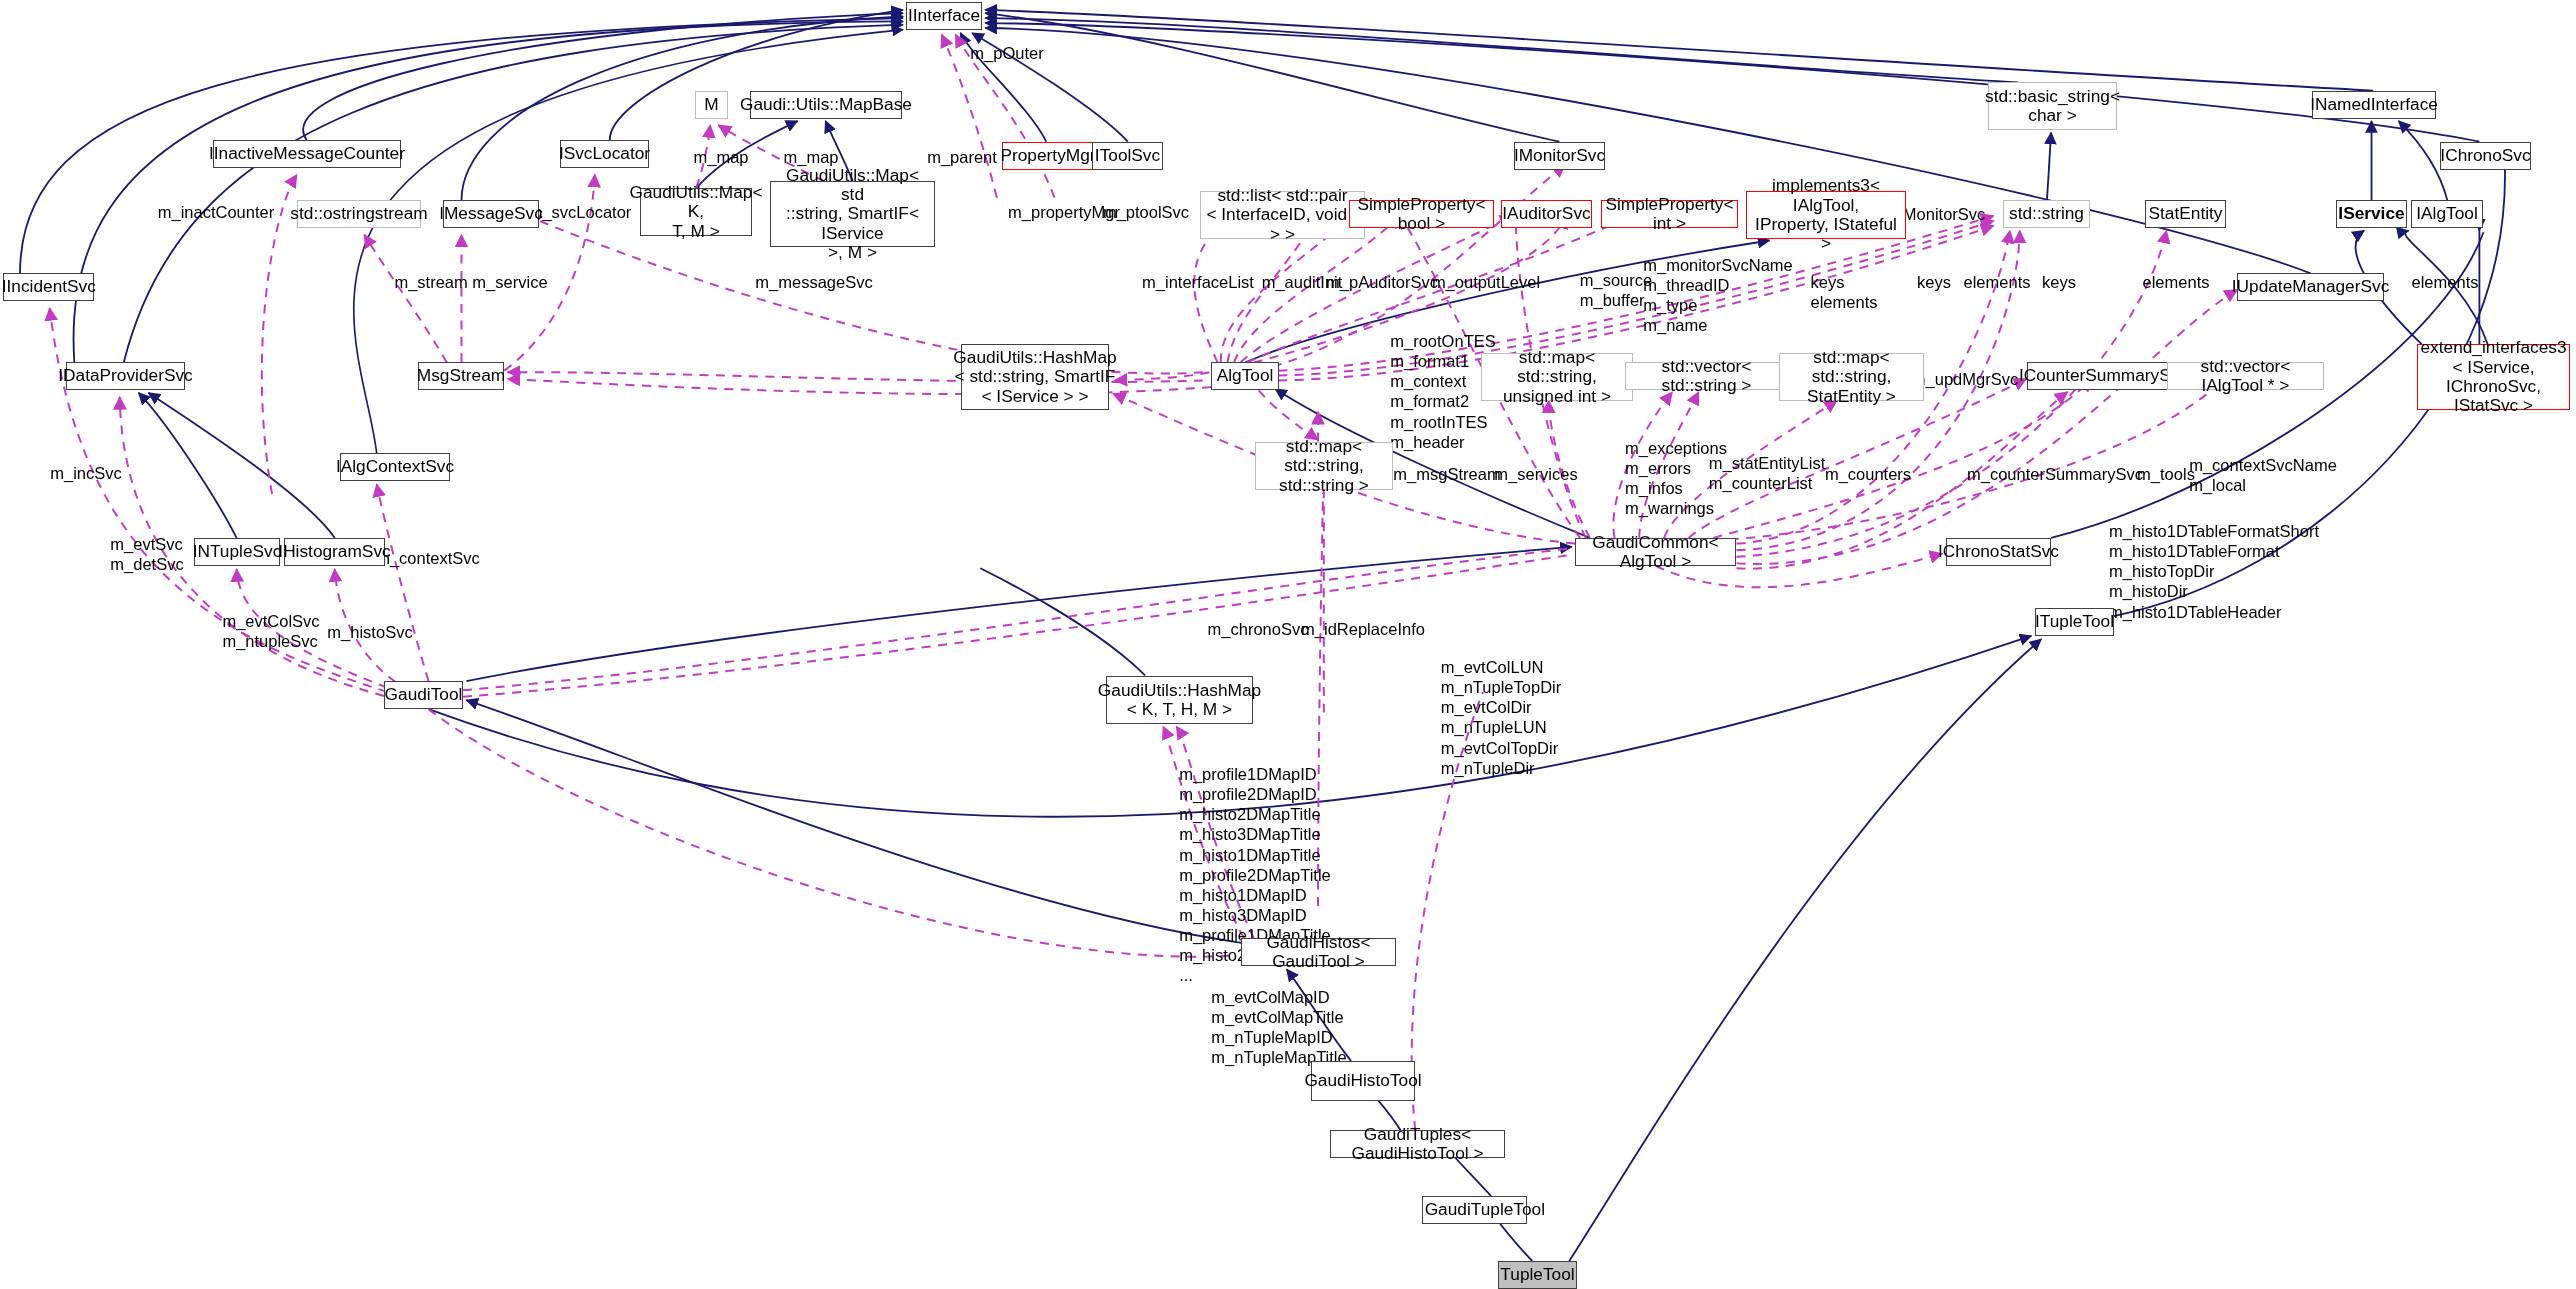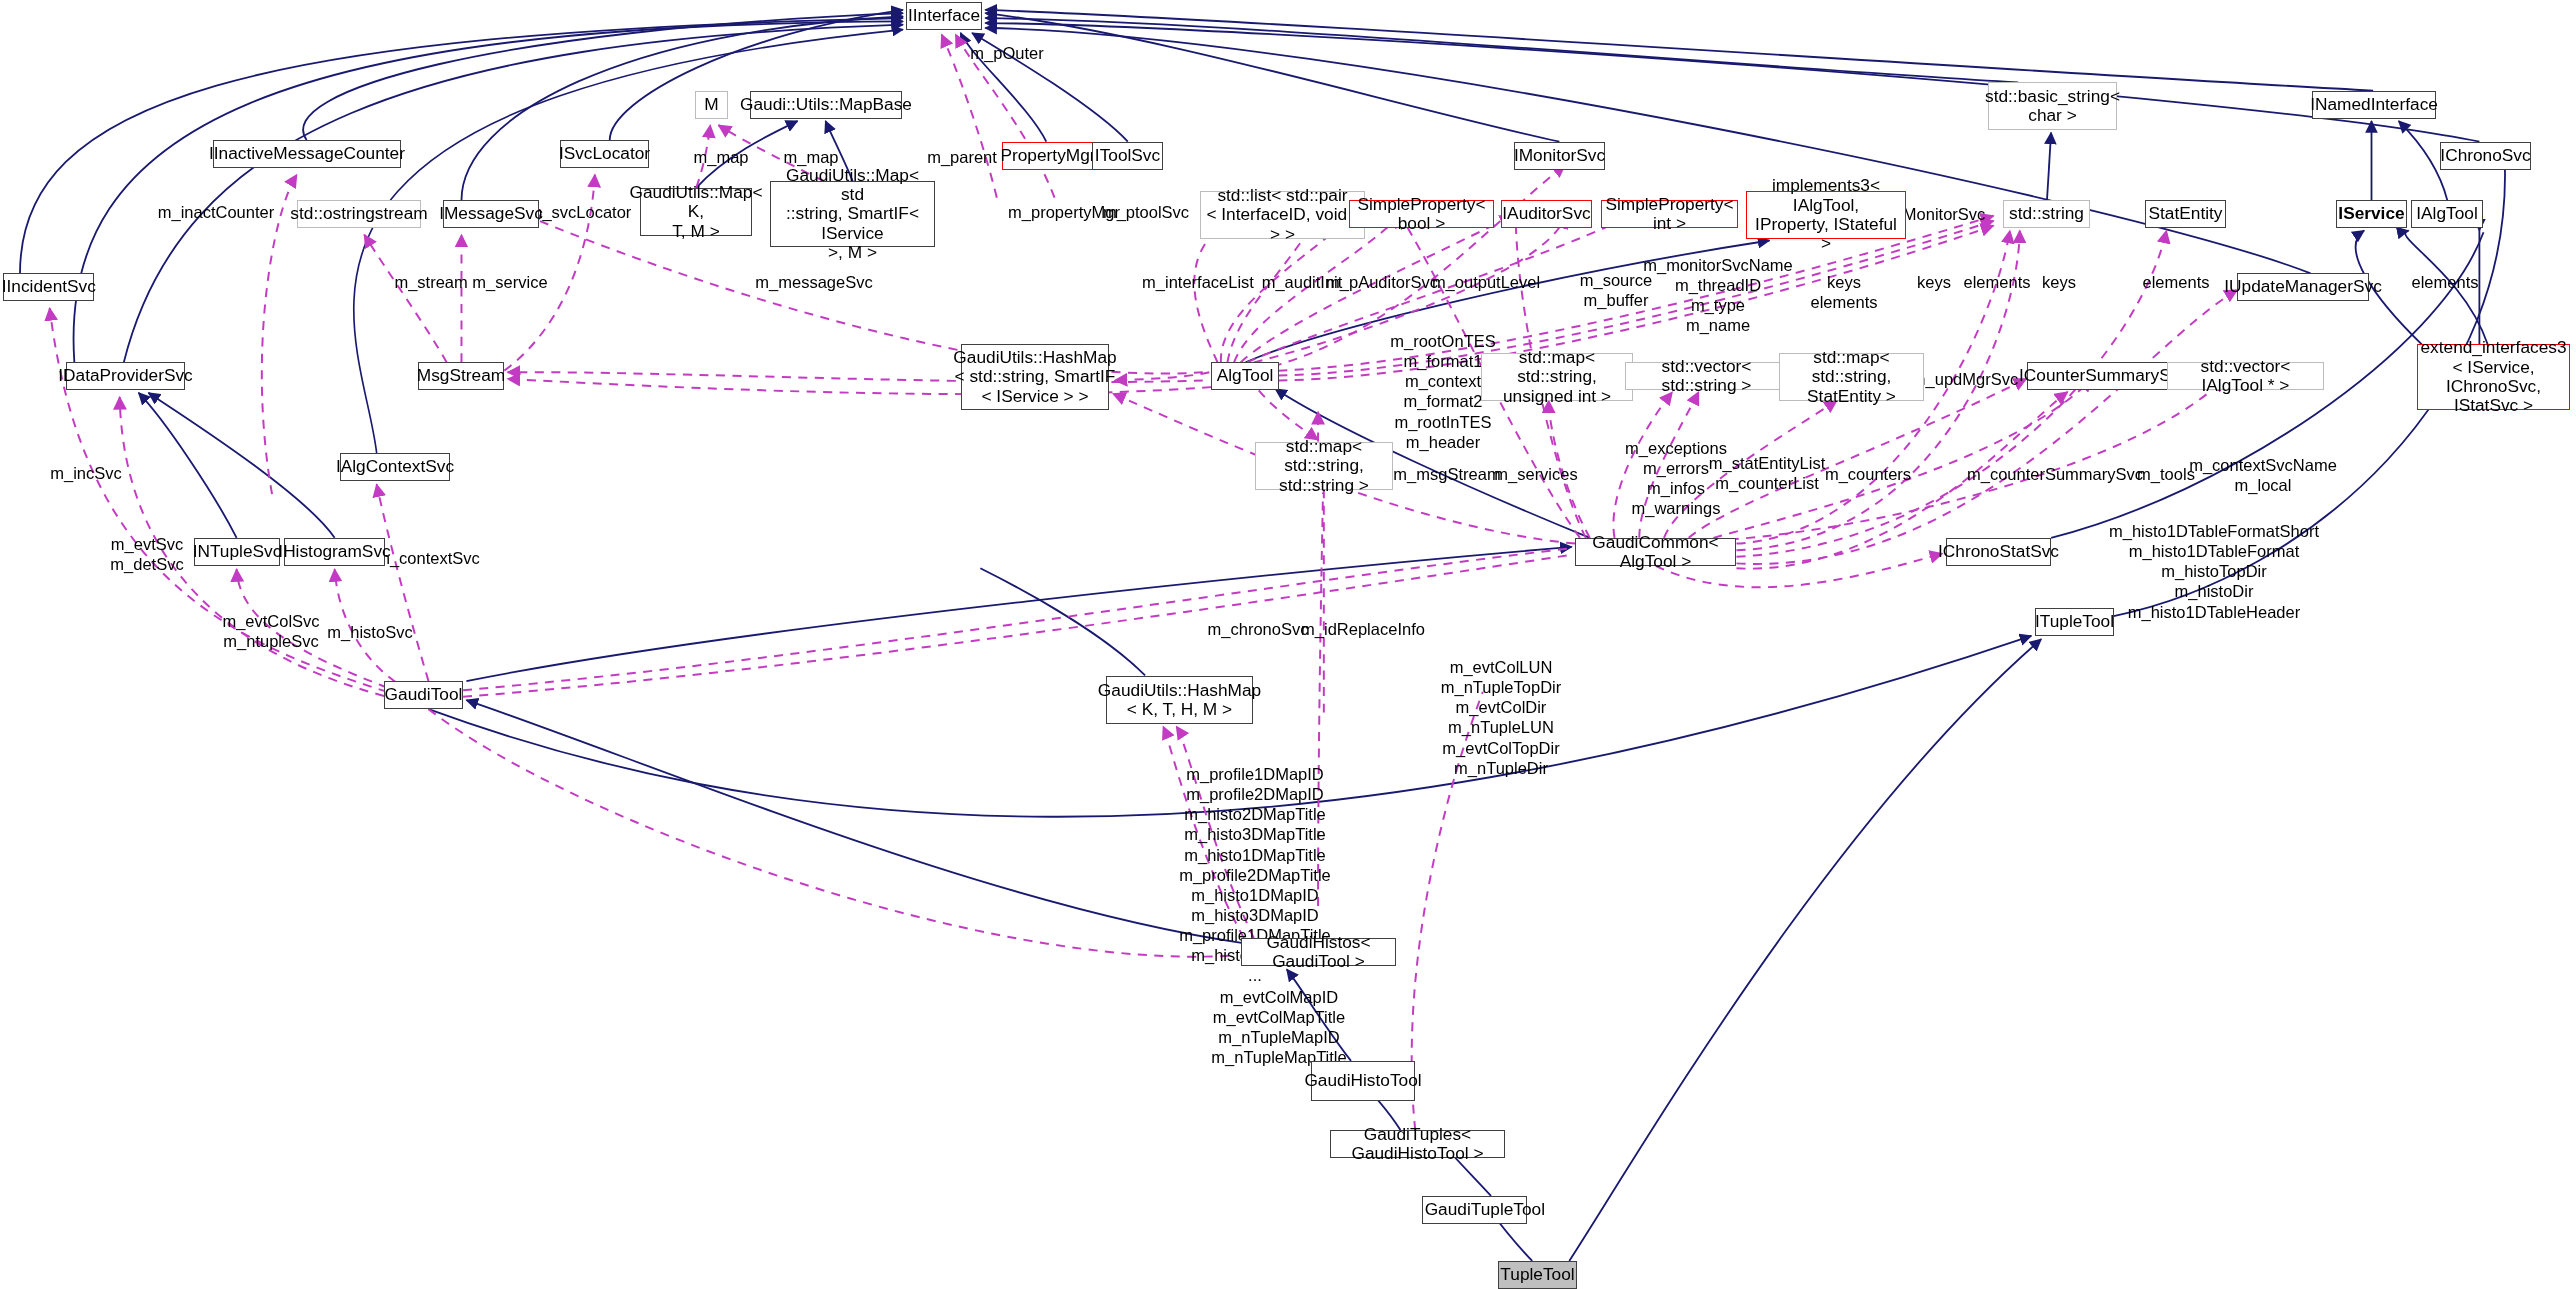--- a/index.html
+++ b/index.html
@@ -36,21 +36,21 @@
   .node.red{ border:1.6px solid #ff0000; }
   
   .node.focus{ background:#bfbfbf; border:1.6px solid #404040; }
 
   .lbl{
     position:absolute;
     font-size:16.5px;
     line-height:1.22;
     color:#000000;
     white-space:pre-line;
-    text-align:center;
+    text-align:left;
     transform:translateX(-50%);
     z-index:4;
   }
 </style>
 </head>
 <body>
 
 <div id="canvas">
 
   <svg class="edges" viewBox="0 0 3127 1565">
@@ -231,21 +231,21 @@
 IProperty, IStateful &gt;</div>
     <div class="node " style="left: 1514px; top: 142px; width: 91px; height: 28px;">IMonitorSvc</div>
     <div class="node ext" style="left: 1988px; top: 82px; width: 129px; height: 48px;">std::basic_string&lt;
 char &gt;</div>
     <div class="node ext" style="left: 2003px; top: 200px; width: 87px; height: 28px;">std::string</div>
     <div class="node " style="left: 2145px; top: 200px; width: 81px; height: 28px;">StatEntity</div>
     <div class="node " style="left: 2312px; top: 91px; width: 124px; height: 28px;">INamedInterface</div>
     <div class="node " style="left: 2336px; top: 200px; width: 71px; height: 28px; font-weight: bold;">IService</div>
     <div class="node " style="left: 2411px; top: 200px; width: 72px; height: 28px;">IAlgTool</div>
     <div class="node " style="left: 2440px; top: 142px; width: 91px; height: 28px;">IChronoSvc</div>
-    <div class="node " style="left: 2237px; top: 273px; width: 132px; height: 28px; text-align: right;">IUpdateManagerSvc</div>
+    <div class="node " style="left: 2237px; top: 273px; width: 147px; height: 28px; text-align: right;">IUpdateManagerSvc</div>
     <div class="node red" style="left: 2417px; top: 344px; width: 153px; height: 66px;">extend_interfaces3
 &lt; IService, IChronoSvc,
 IStatSvc &gt;</div>
     <div class="node " style="left: 66px; top: 362px; width: 119px; height: 28px;">IDataProviderSvc</div>
     <div class="node " style="left: 418px; top: 362px; width: 86px; height: 28px;">MsgStream</div>
     <div class="node " style="left: 961px; top: 344px; width: 148px; height: 66px;">GaudiUtils::HashMap
 &lt; std::string, SmartIF
 &lt; IService &gt; &gt;</div>
     <div class="node " style="left: 1211px; top: 362px; width: 68px; height: 28px;">AlgTool</div>
     <div class="node ext" style="left: 1481px; top: 353px; width: 152px; height: 48px;">std::map&lt; std::string,

